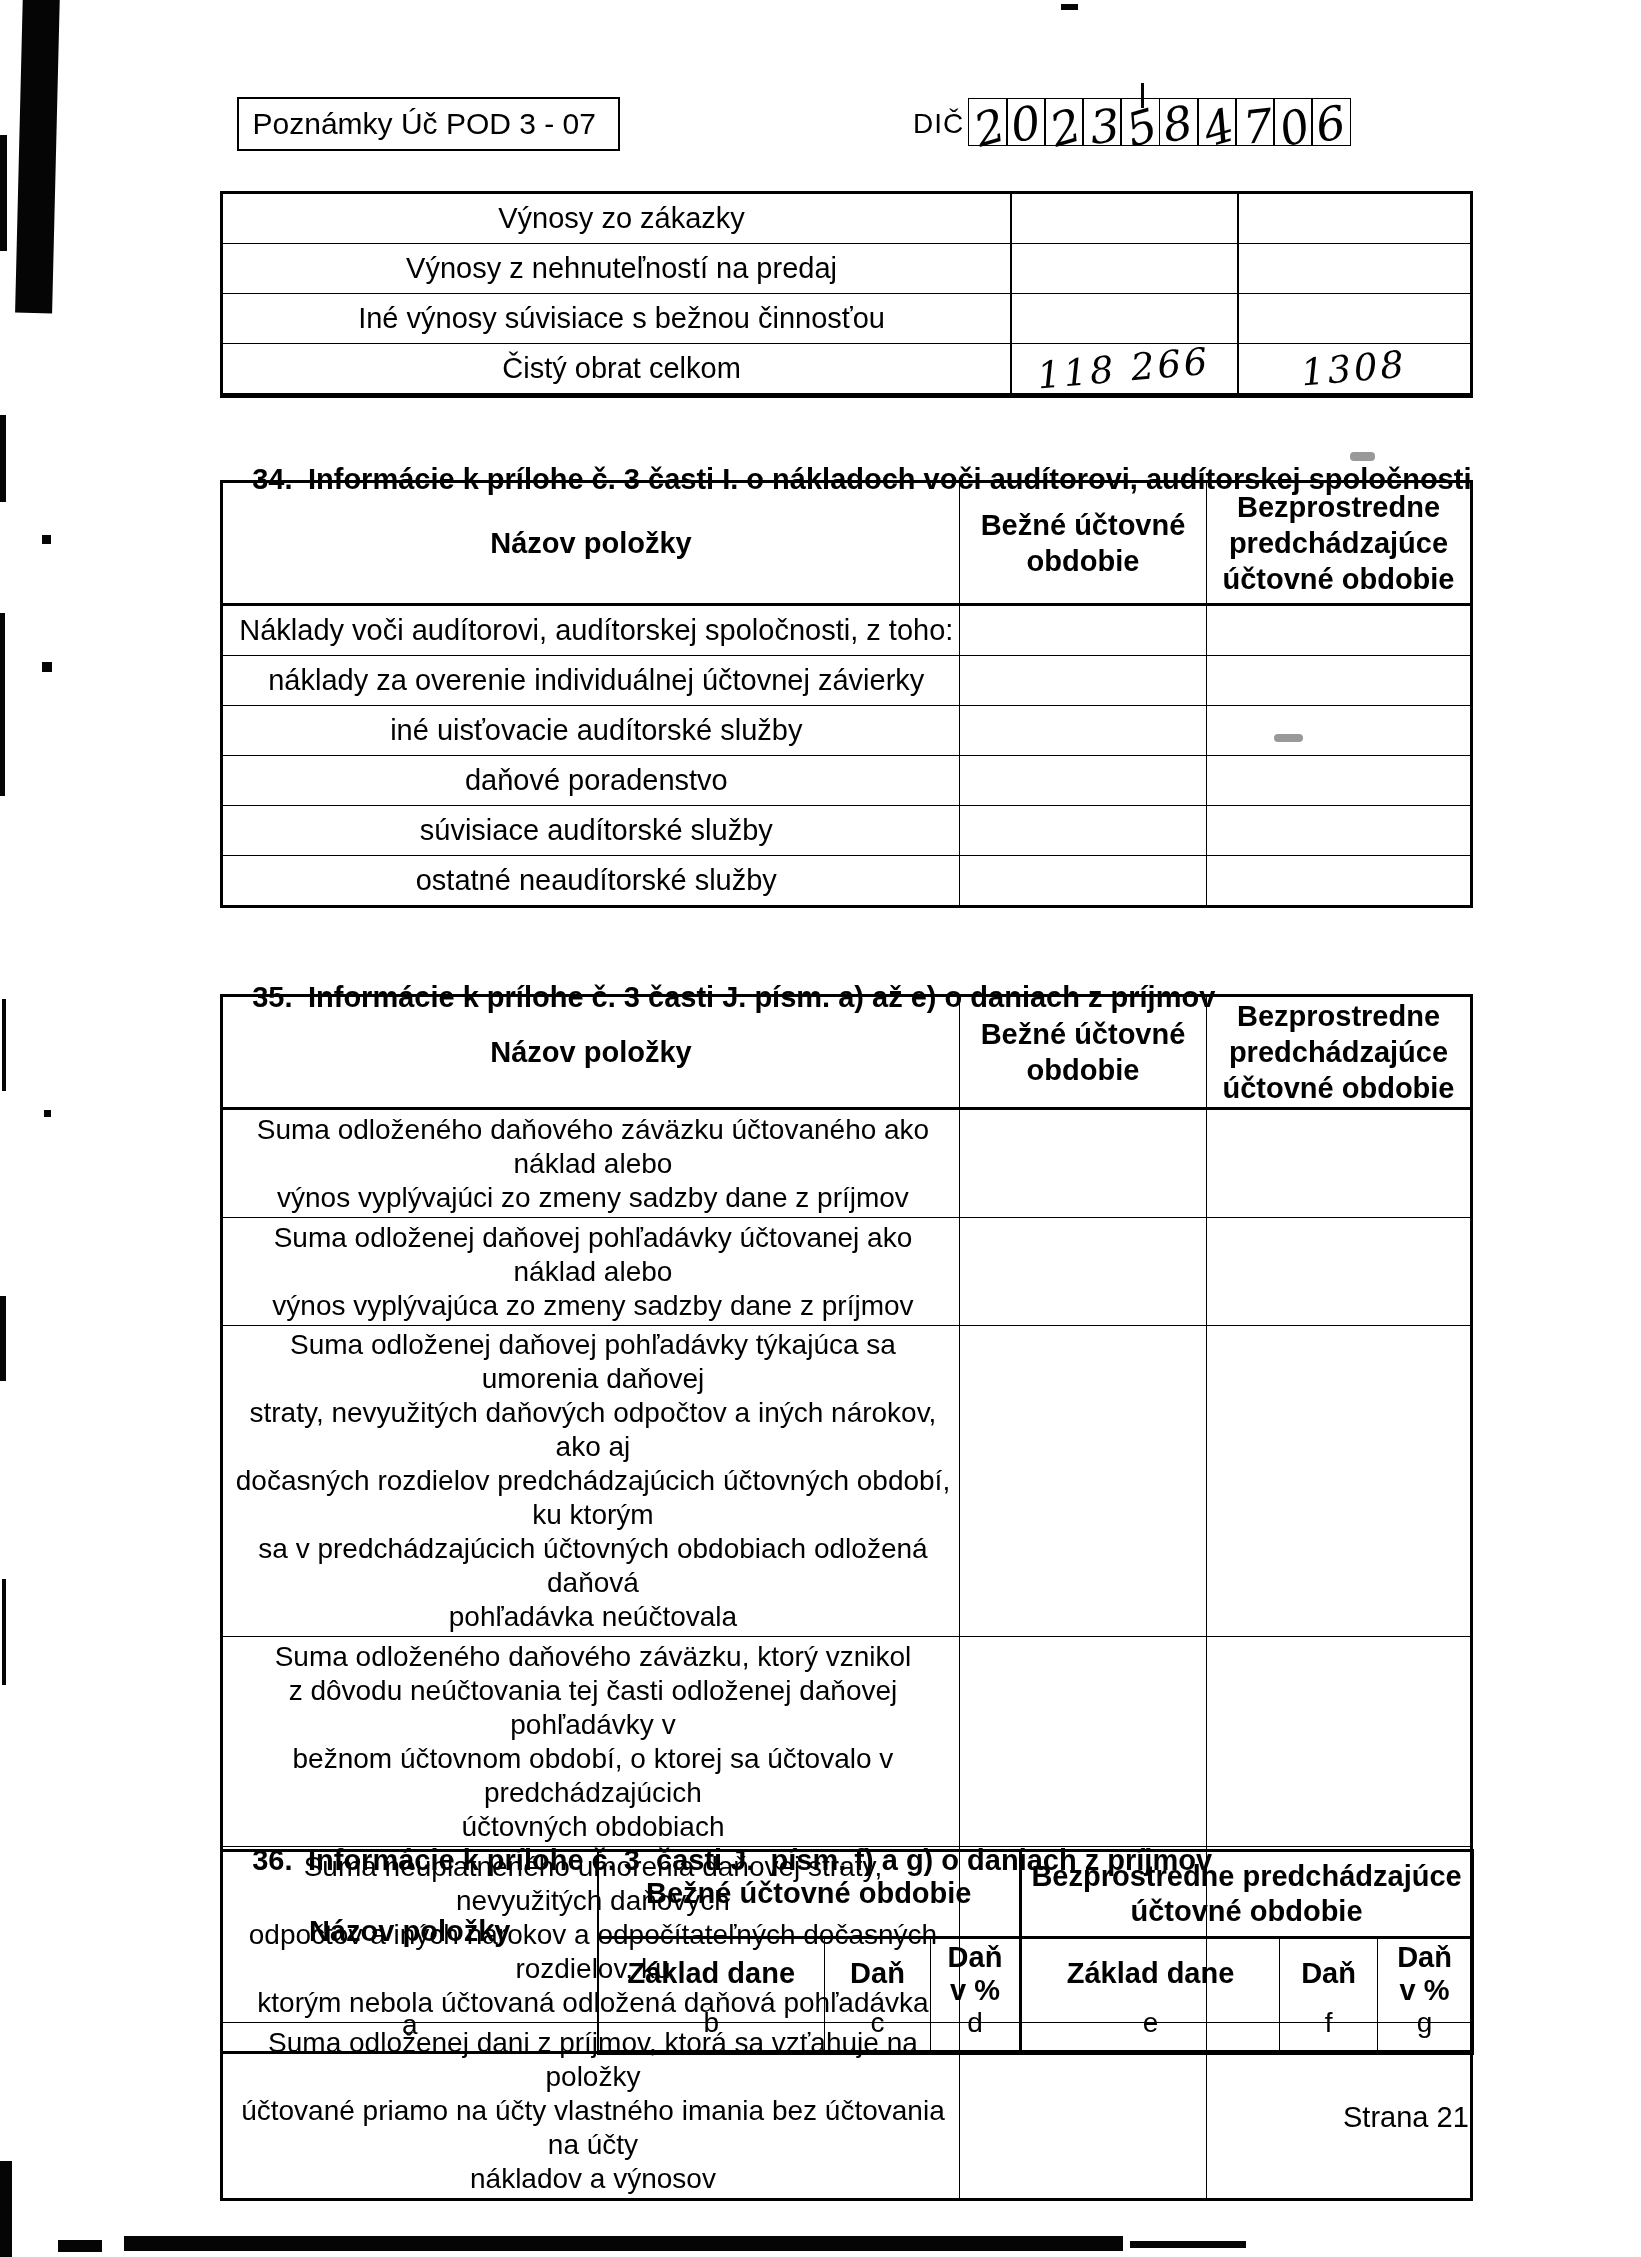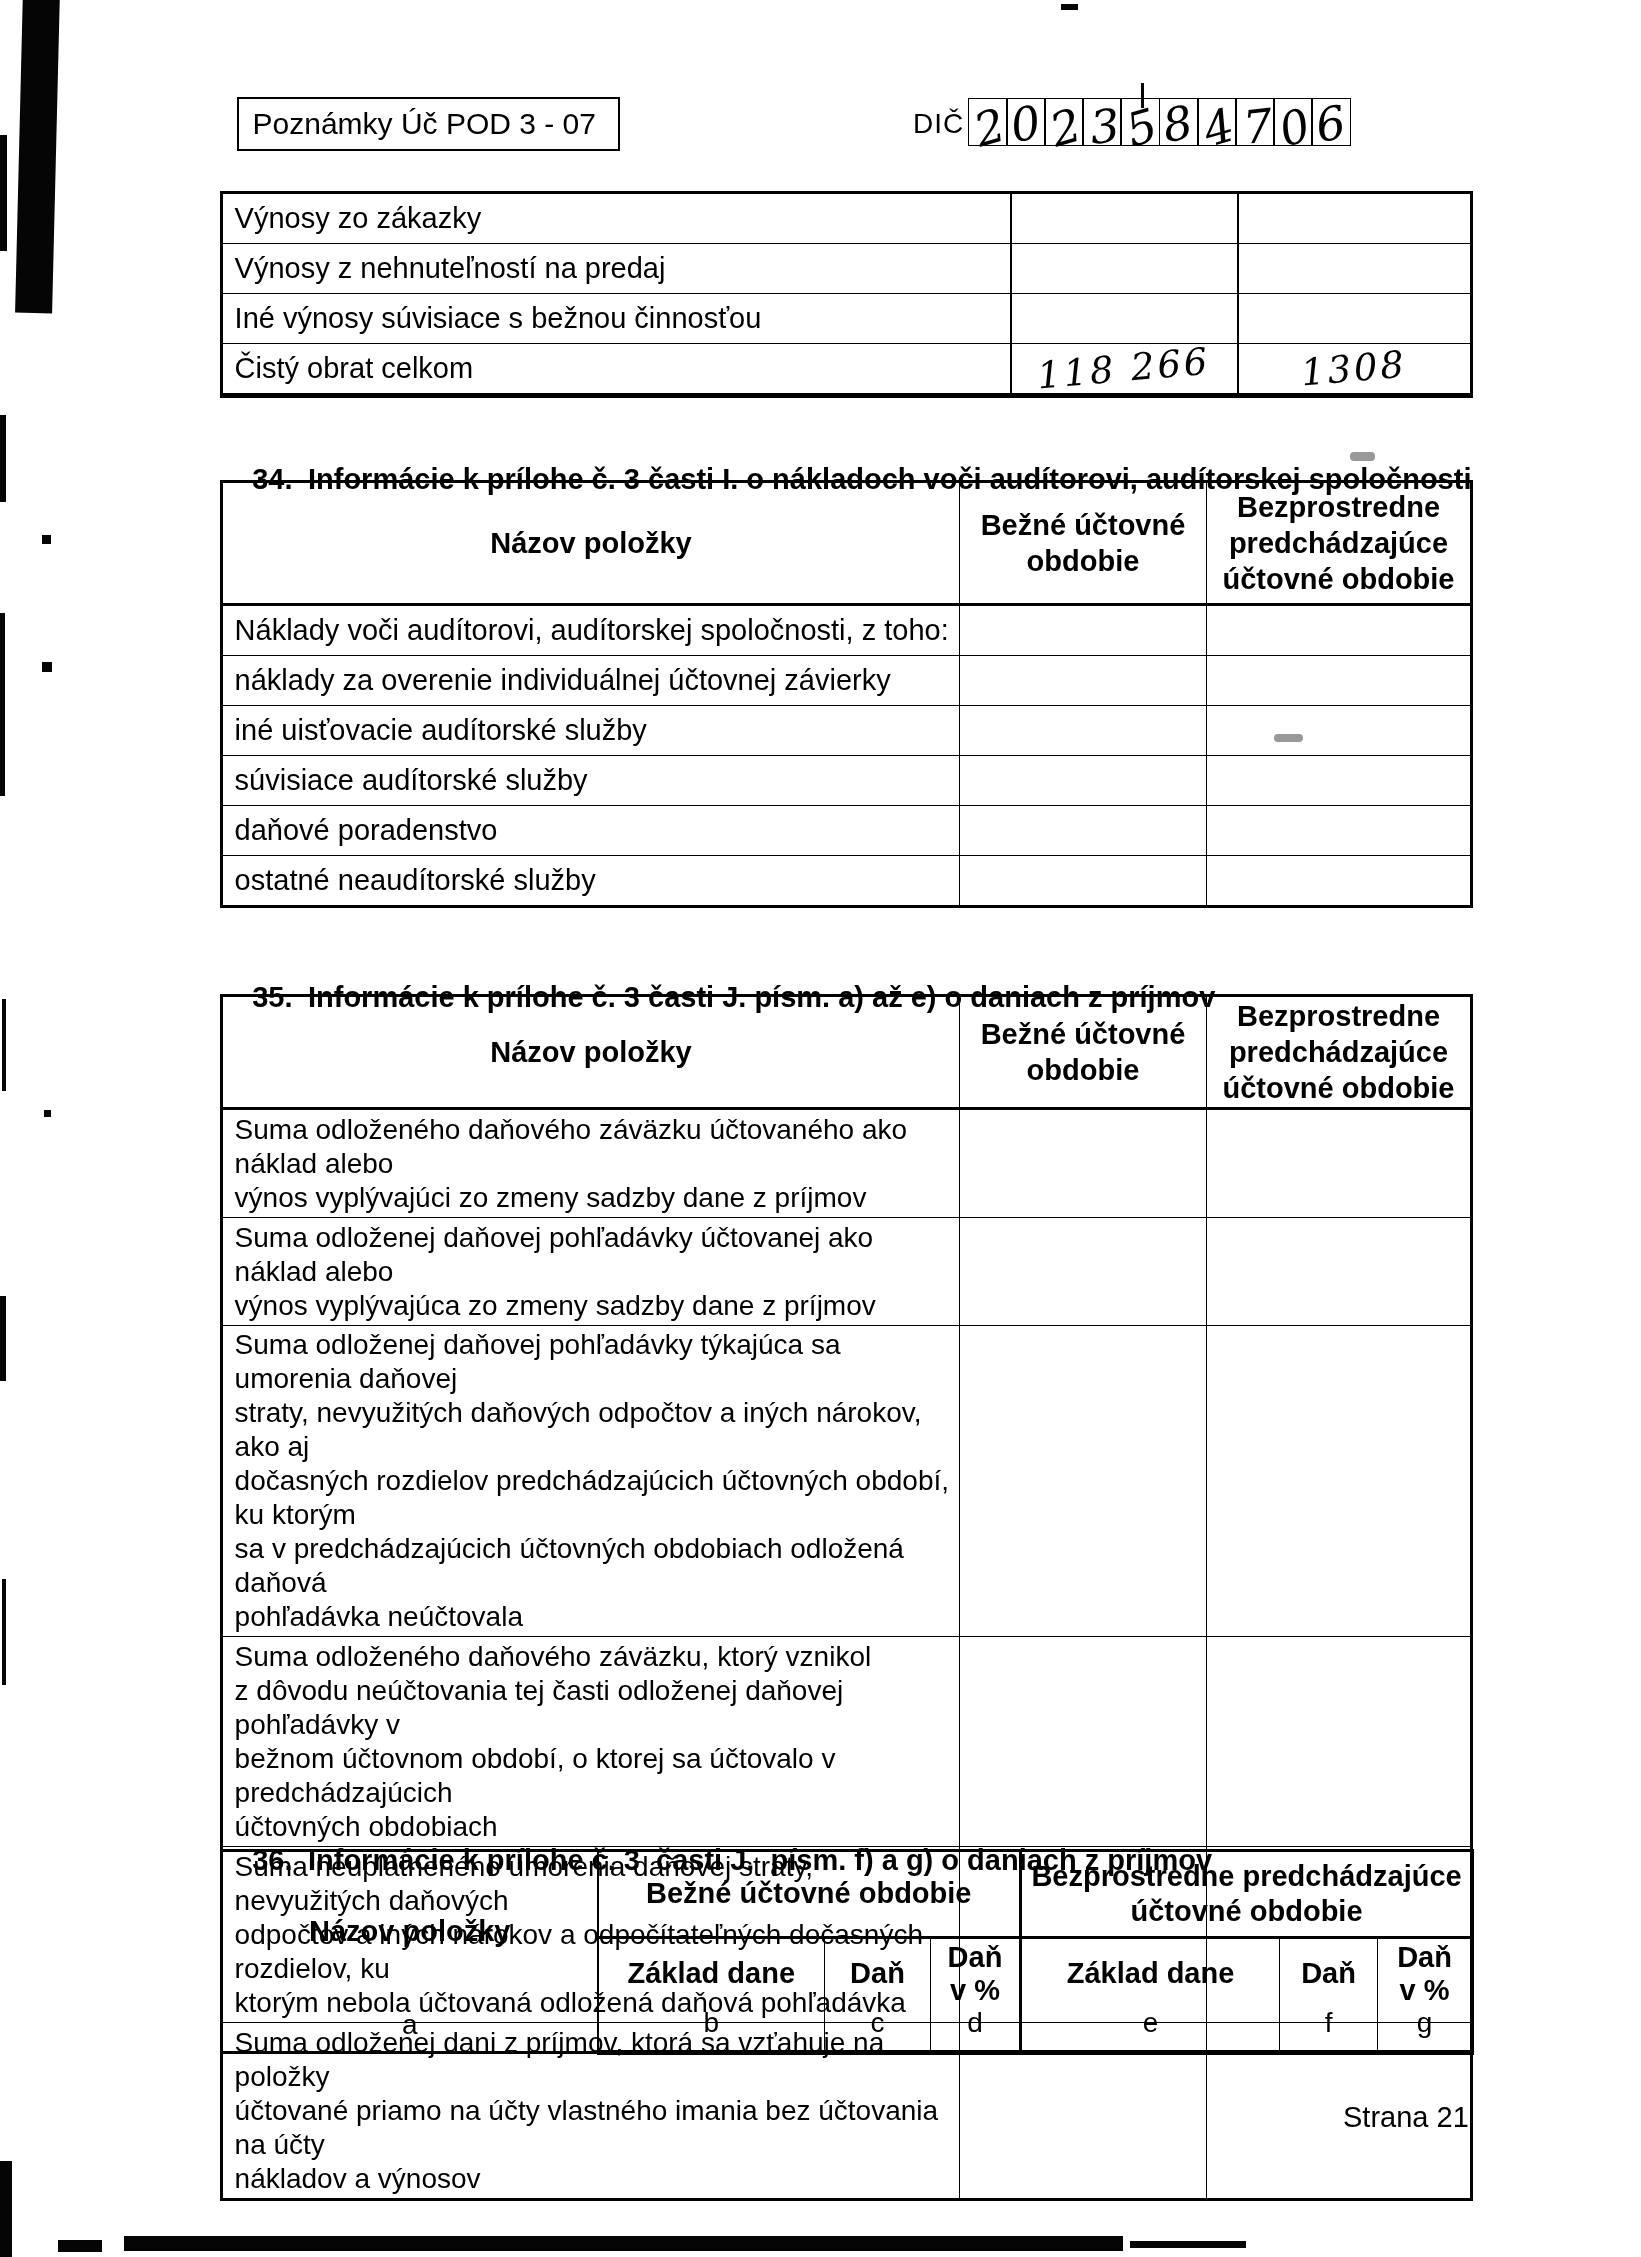--- a/index.html
+++ b/index.html
@@ -16,21 +16,21 @@
   .dic-cell{width:38px;height:46px;border:1.9px solid #000;margin-left:-1.9px;position:relative;overflow:visible;}
   .dic-cell:first-child{margin-left:0;}
   .hw{font-family:"DejaVu Serif",serif;font-style:italic;font-size:46px;line-height:46px;
       position:absolute;left:3.9px;top:1.9px;display:inline-block;transform:rotate(-10deg);}
   .dic-cell:nth-child(odd) .hw{transform:rotate(-16deg) translate(1px,3.9px);}
   .dic-cell:nth-child(4) .hw,.dic-cell:nth-child(8) .hw{transform:rotate(-6deg) translate(2.9px,2.9px);}
   
   .tbl{position:absolute;border-collapse:collapse;table-layout:fixed;}
   .tbl td,.tbl th{border:1.9px solid #000;font-weight:normal;font-size:29px;overflow:hidden;}
   .tbl{border:3.9px solid #000;}
-  .lbl{padding-left:11.6px;text-align:left;}
+  .lbl{padding-left:11.6px;text-align:center;}
   .bold{font-weight:bold;}
   .pre{white-space:pre-line;}
   
   .turnover{left:220px;top:191px;width:1249px;}
   .turnover td{height:47px;}
   .turnover tr:last-child td{border-bottom:5.8px solid #000;}
   .turnover td.val{border-left:2.9px solid #000;text-align:center;vertical-align:middle;}
   .hw-num{font-family:"DejaVu Serif",serif;font-style:italic;font-size:37px;letter-spacing:2.9px;
           display:inline-block;transform:rotate(-5deg);}
   
@@ -180,26 +180,26 @@
         <td class="lbl">náklady za overenie individuálnej účtovnej závierky</td>
         <td></td>
         <td></td>
       </tr>
       <tr>
         <td class="lbl">iné uisťovacie audítorské služby</td>
         <td></td>
         <td></td>
       </tr>
       <tr>
+        <td class="lbl">daňové poradenstvo</td>
+        <td></td>
+        <td></td>
+      </tr>
+      <tr>
         <td class="lbl">súvisiace audítorské služby</td>
-        <td></td>
-        <td></td>
-      </tr>
-      <tr>
-        <td class="lbl">daňové poradenstvo</td>
         <td></td>
         <td></td>
       </tr>
       <tr>
         <td class="lbl">ostatné neaudítorské služby</td>
         <td></td>
         <td></td>
       </tr>
     </tbody>
   </table>

